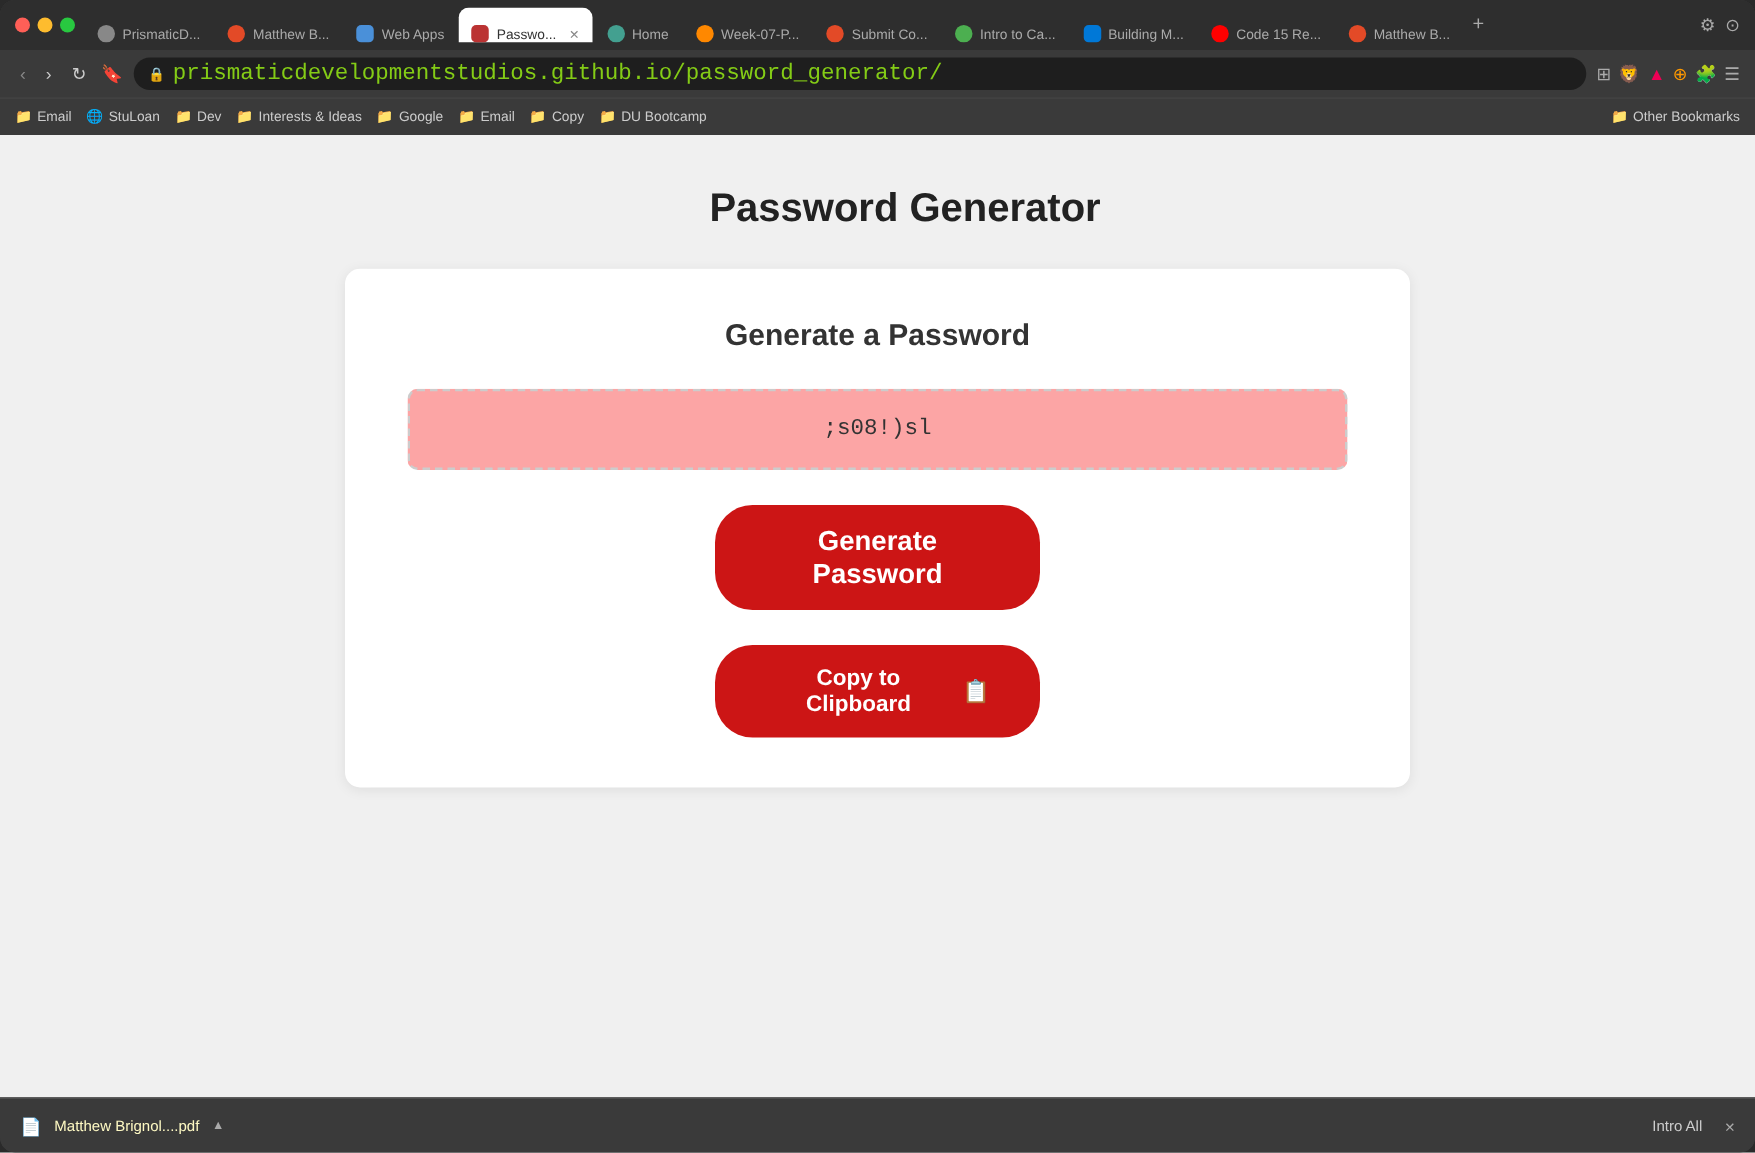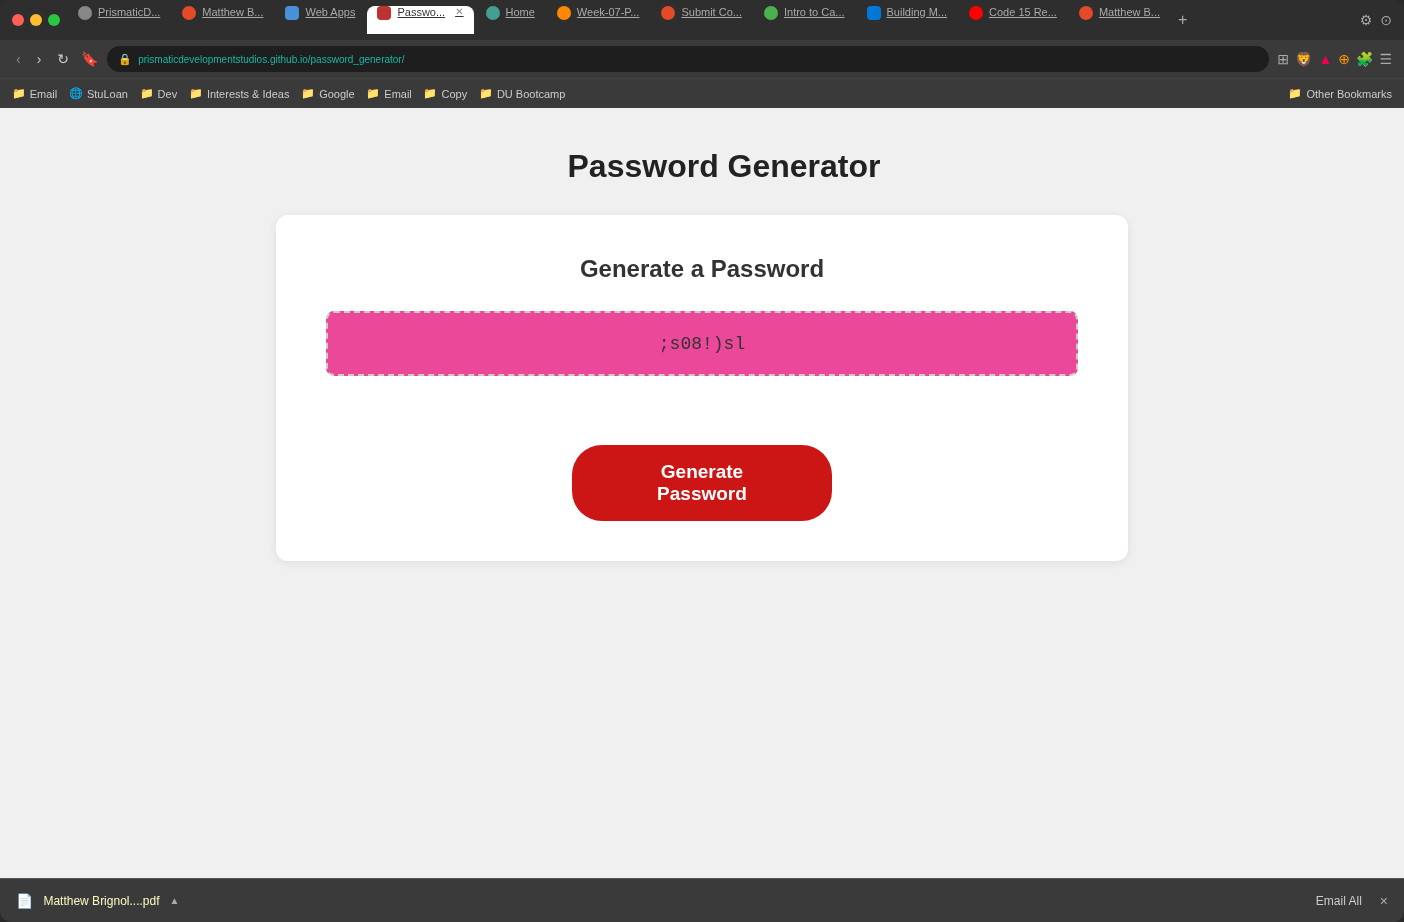--- a/index.html
+++ b/index.html
@@ -53,31 +53,30 @@
     .tabs-bar {
       display: flex;
       align-items: center;
       flex: 1;
       gap: 2px;
       overflow: hidden;
     }
 
     .tab {
       display: flex;
-      align-items: flex-start;
+      align-items: flex-end;
       gap: 6px;
       padding: 0 10px;
       height: 28px;
       border-radius: 8px 8px 0 0;
       font-size: 11px;
       color: #aaa;
       background: transparent;
       white-space: nowrap;
       cursor: pointer;
-      text-decoration: underline;
     }
 
     .tab.active {
       background: #ffffff;
       color: #333;
     }
 
     .tab-icon {
       width: 14px;
       height: 14px;
@@ -139,22 +138,23 @@
       padding: 0 12px;
       gap: 6px;
     }
 
     .lock-icon {
       color: #888;
       font-size: 11px;
     }
 
     .url-text {
-      font-size: 10px;
-      color: #14b8a6;
+      font-size: 18px;
+      color: #84cc16;
+      font-family: Liberation Mono, monospace;
     }
 
     .browser-actions {
       display: flex;
       gap: 6px;
       align-items: center;
     }
 
     .browser-action-icon {
       color: #aaa;
@@ -230,39 +230,37 @@
 
     .password-display {
       width: 100%;
       border: 2px dashed #ccc;
       border-radius: 8px;
       padding: 20px;
       text-align: center;
       font-family: 'Courier New', monospace;
       font-size: 18px;
       color: #333;
-      background: #ec4899;
+      background: #fca5a5;
       min-height: 65px;
       display: flex;
-      align-items: center;
       justify-content: center;
     }
 
     .btn-generate {
       background: #cc1515;
       color: white;
       border: none;
       border-radius: 30px;
       padding: 16px 48px;
-      font-size: 19px;
+      font-size: 22px;
       font-weight: 600;
       cursor: pointer;
       width: 260px;
       text-align: center;
-      margin-top: 41px;
     }
 
     .btn-clipboard {
       background: #cc1515;
       color: white;
       border: none;
       border-radius: 30px;
       padding: 16px 40px;
       font-size: 18px;
       font-weight: 600;
@@ -464,25 +462,29 @@
 
     <div class="card">
       <h2 class="card-title">Generate a Password</h2>
 
       <div class="password-display">
         <span>;s08!)sl</span>
       </div>
 
       <button class="btn-generate">Generate Password</button>
 
+      <button class="btn-clipboard">
+        <span>Copy to Clipboard</span>
+        <span>📋</span>
+      </button>
     </div>
   </div>
 
   <div class="download-bar">
     <span class="download-file-icon">📄</span>
     <span class="download-filename">Matthew Brignol....pdf</span>
     <span class="download-chevron">▲</span>
     <div class="download-spacer"></div>
-    <span class="show-all-btn">Email All</span>
+    <span class="show-all-btn">Intro All</span>
     <span class="download-close-btn">×</span>
   </div>
 
 </div>
 
 </body></html>

